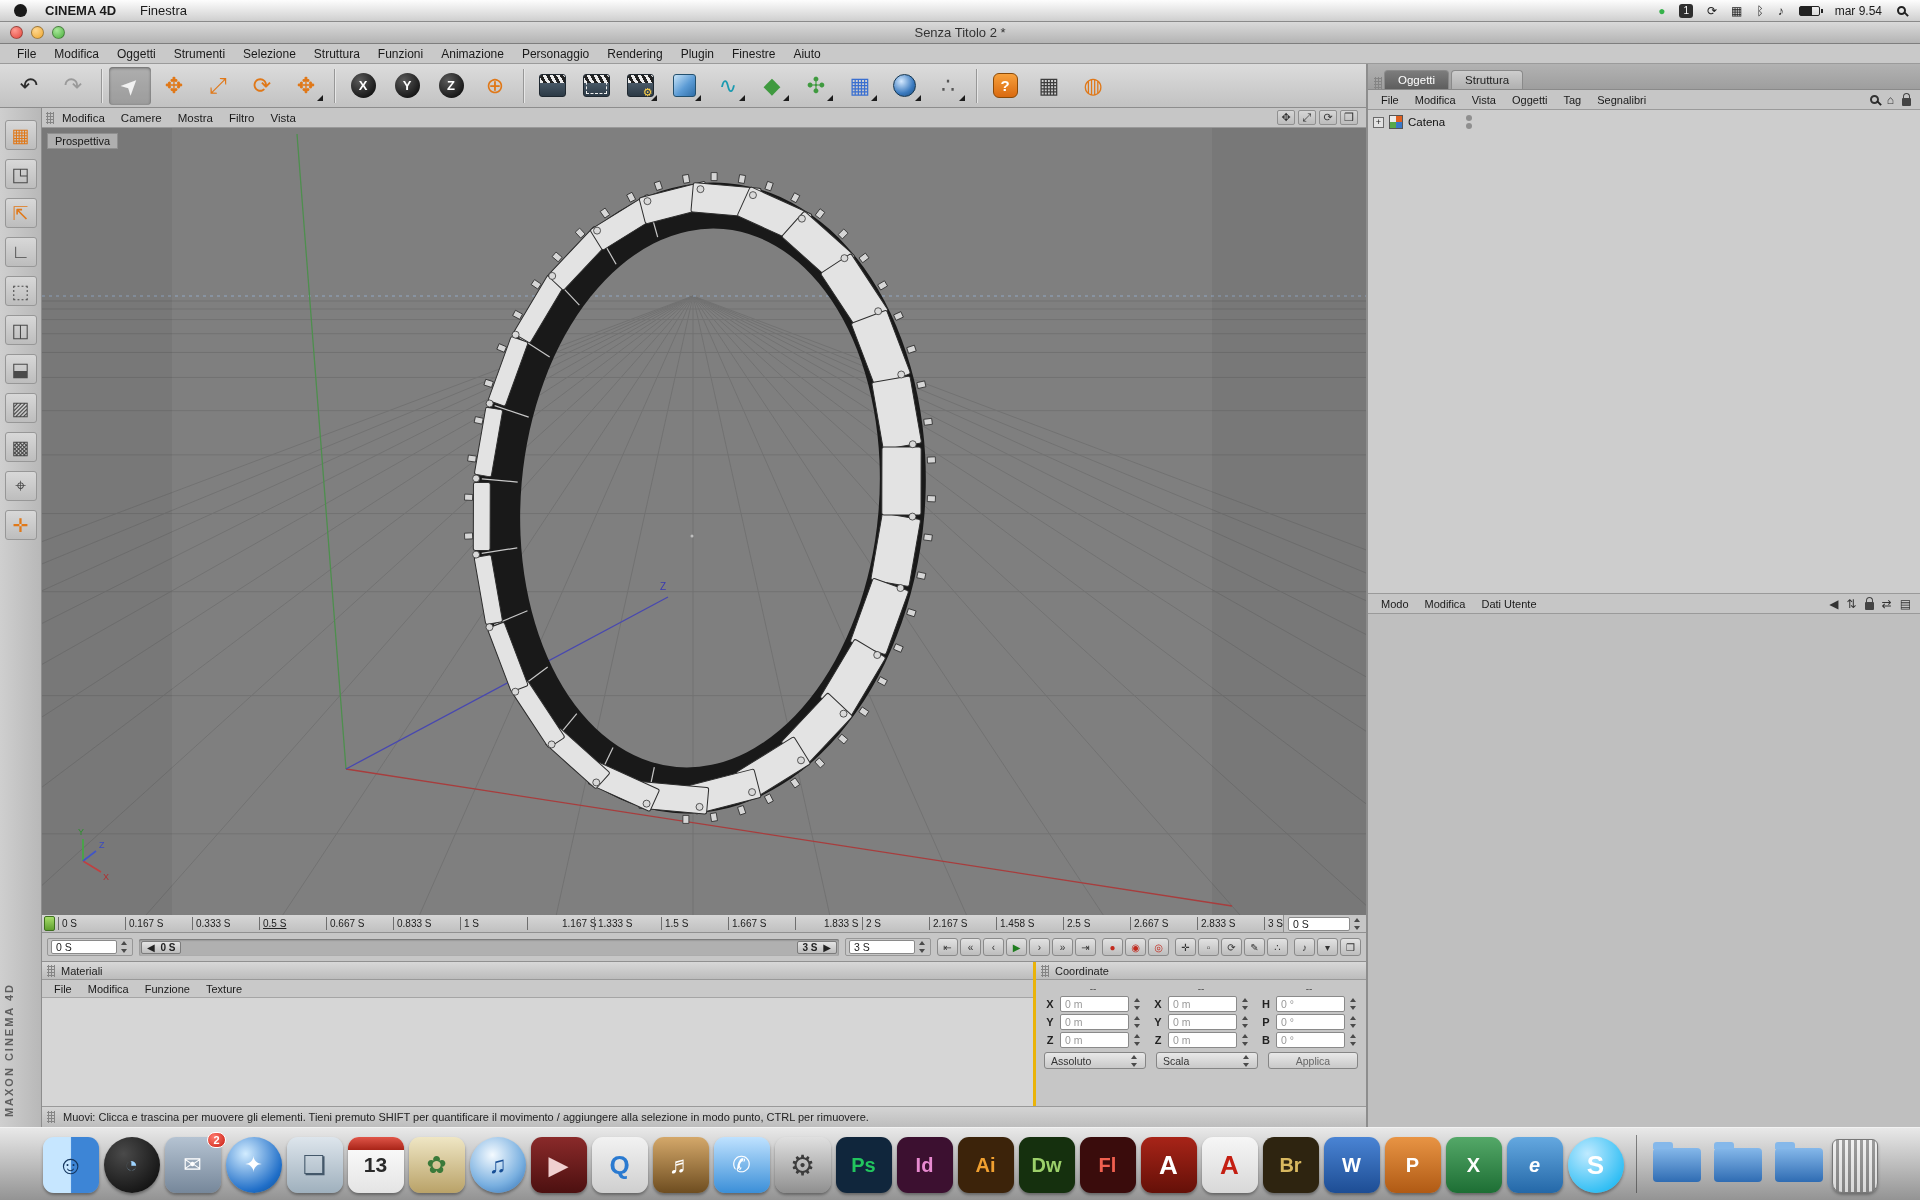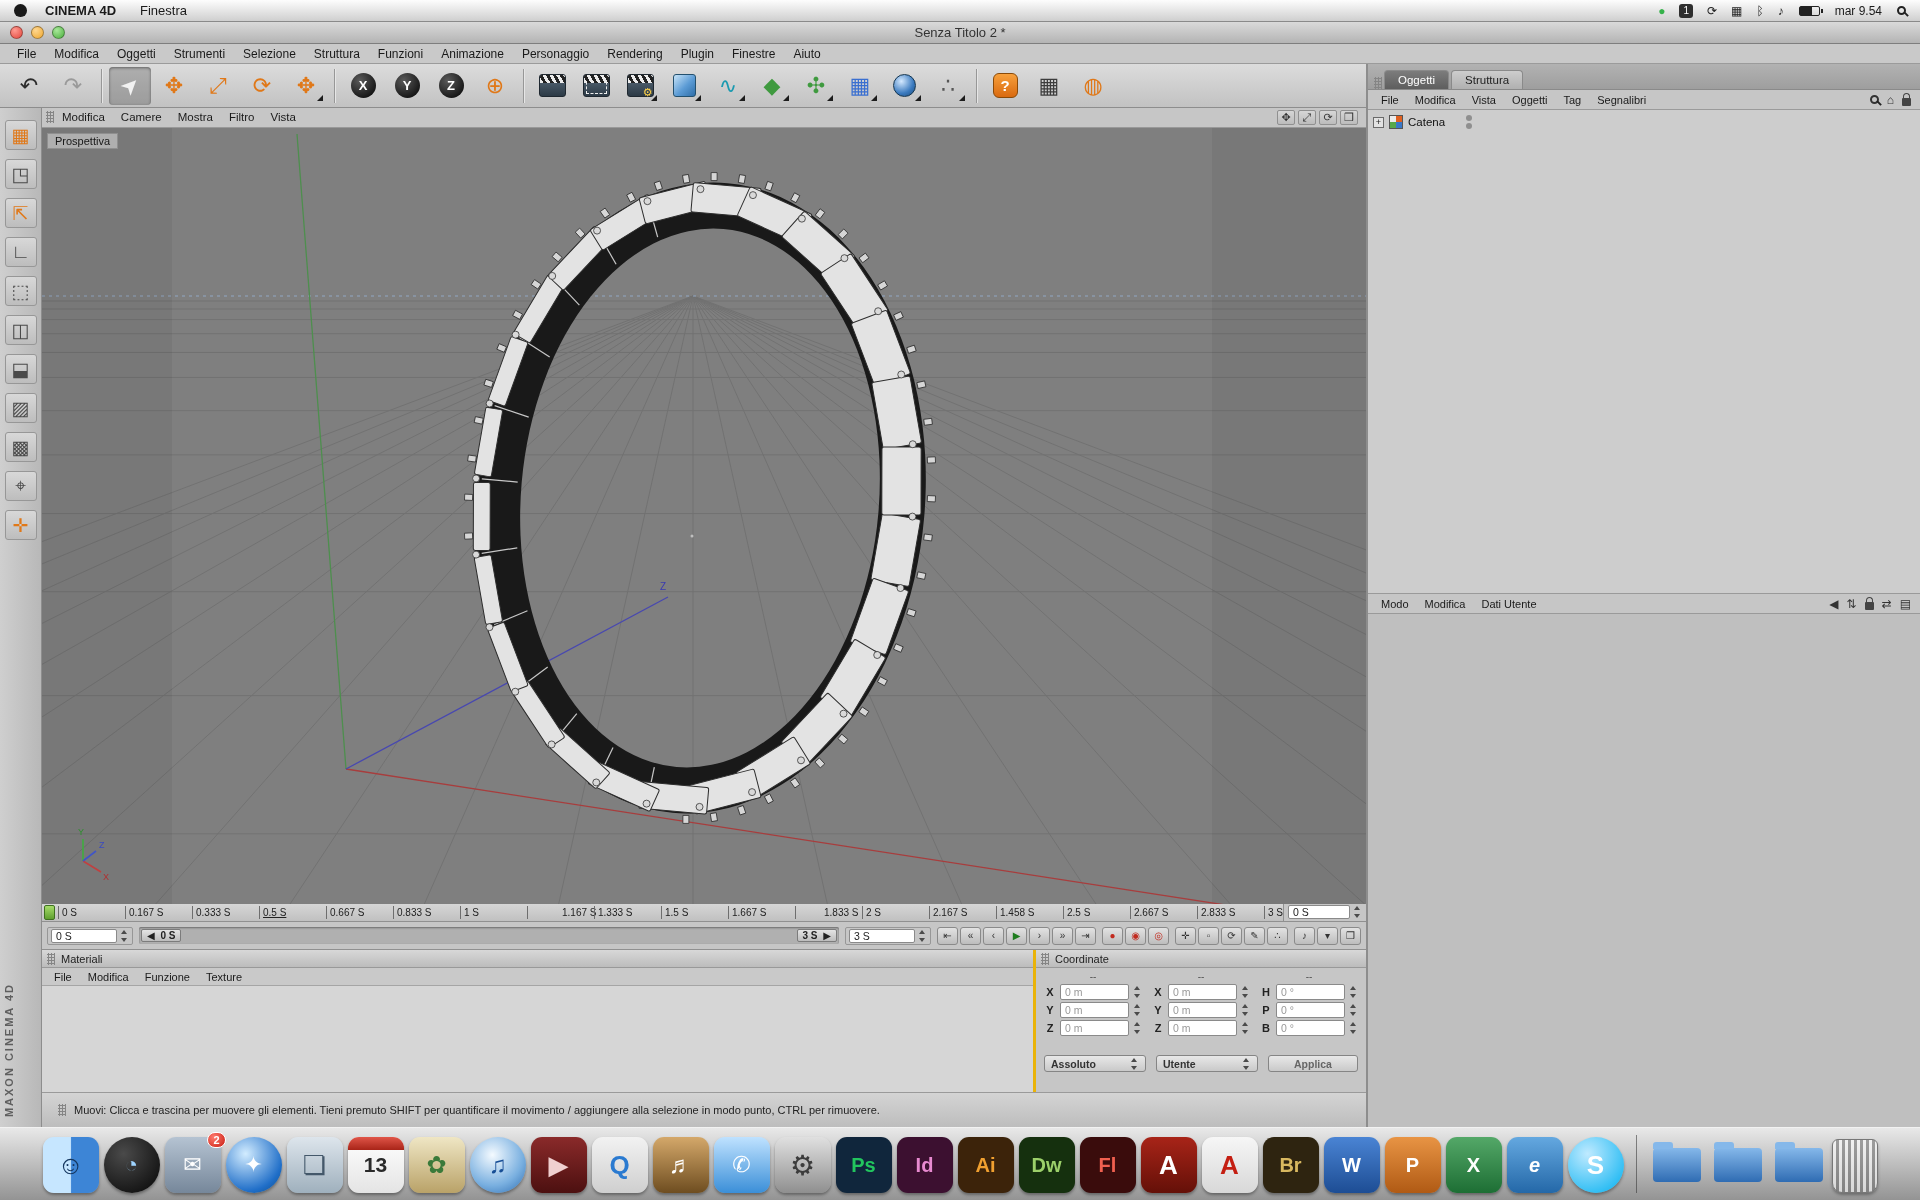--- a/index.html
+++ b/index.html
@@ -86,21 +86,21 @@
   #coord-content{flex:1;background:#c6c6c6;padding:3px 8px;display:flex;flex-direction:column;gap:2px}
   .crow{display:flex;gap:10px;align-items:center}
   .cgroup{flex:1;display:flex;align-items:center;gap:4px}
   .clabel{width:12px;font-size:11px;font-weight:bold;color:#222;text-align:center}
   .cfield{flex:1;background:#fff;border:1px solid #8a8a8a;border-radius:2px;height:16px;font-size:10.5px;color:#999;display:flex;align-items:center;padding:0 4px}
   .chead{flex:1;text-align:center;font-size:10px;color:#555}
   .cdrop{flex:1;background:linear-gradient(#e8e8e8,#c9c9c9);border:1px solid #858585;border-radius:3px;height:17px;font-size:10.5px;display:flex;align-items:center;justify-content:space-between;padding:0 6px;color:#333}
   .cbtn{flex:1;background:linear-gradient(#e8e8e8,#c9c9c9);border:1px solid #858585;border-radius:3px;height:17px;font-size:10.5px;display:flex;align-items:center;justify-content:center;color:#666}
 
   
-  #statusbar{height:35px;background:linear-gradient(#d4d4d4,#bdbdbd);border-top:1px solid #9a9a9a;display:flex;align-items:center;gap:8px;padding:0 16px;font-size:11px;color:#222}
+  #statusbar{height:21px;background:linear-gradient(#d4d4d4,#bdbdbd);border-top:1px solid #9a9a9a;display:flex;align-items:center;gap:8px;padding:0 5px;font-size:11px;color:#222}
 
   
   #right{position:absolute;left:1366px;top:64px;width:554px;height:1063px;background:#c2c2c2;border-left:2px solid #8d8d8d;display:flex;flex-direction:column}
   #rtabs{height:26px;background:linear-gradient(#b2b2b2,#9e9e9e);display:flex;align-items:flex-end;gap:2px;padding:3px 6px 0;border-bottom:1px solid #8a8a8a}
   .rtab{padding:3px 13px;font-size:11.5px;border-radius:4px 4px 0 0;background:linear-gradient(#cdcdcd,#b0b0b0);color:#222;border:1px solid #8a8a8a;border-bottom:none}
   .rtab.active{background:linear-gradient(#7c7c7c,#5e5e5e);color:#fff}
   .rmenu{height:20px;background:#c6c6c6;border-bottom:1px solid #9a9a9a;display:flex;align-items:center;padding:0 5px}
   .rmenu span.mi{padding:1px 8px;font-size:11px}
   .rm-icons{margin-left:auto;display:flex;align-items:center;gap:8px;padding-right:4px;font-size:12px;color:#333}
   #tree{height:484px;background:#cdcdcd;border-bottom:1px solid #9a9a9a;padding-top:2px}
@@ -632,27 +632,27 @@
               <span class="clabel">Z</span>
               <span class="cfield">0 m</span>
               <span class="spin"></span>
             </span>
             <span class="cgroup">
               <span class="clabel">B</span>
               <span class="cfield">0 °</span>
               <span class="spin"></span>
             </span>
           </div>
-          <div class="crow" style="margin-top: 17px; font-weight: bold;">
+          <div class="crow" style="margin-top: 2px;">
             <span class="cdrop">
               <span>Assoluto</span>
               <span class="spin"></span>
             </span>
             <span class="cdrop">
-              <span>Utente</span>
+              <span>Scala</span>
               <span class="spin"></span>
             </span>
             <span class="cbtn">Applica</span>
           </div>
         </div>
     </div>
   </div>
   <div id="statusbar">
     <span class="grip"></span>
     <span>Muovi: Clicca e trascina per muovere gli elementi. Tieni premuto SHIFT per quantificare il movimento / aggiungere alla selezione in modo punto, CTRL per rimuovere.</span>

